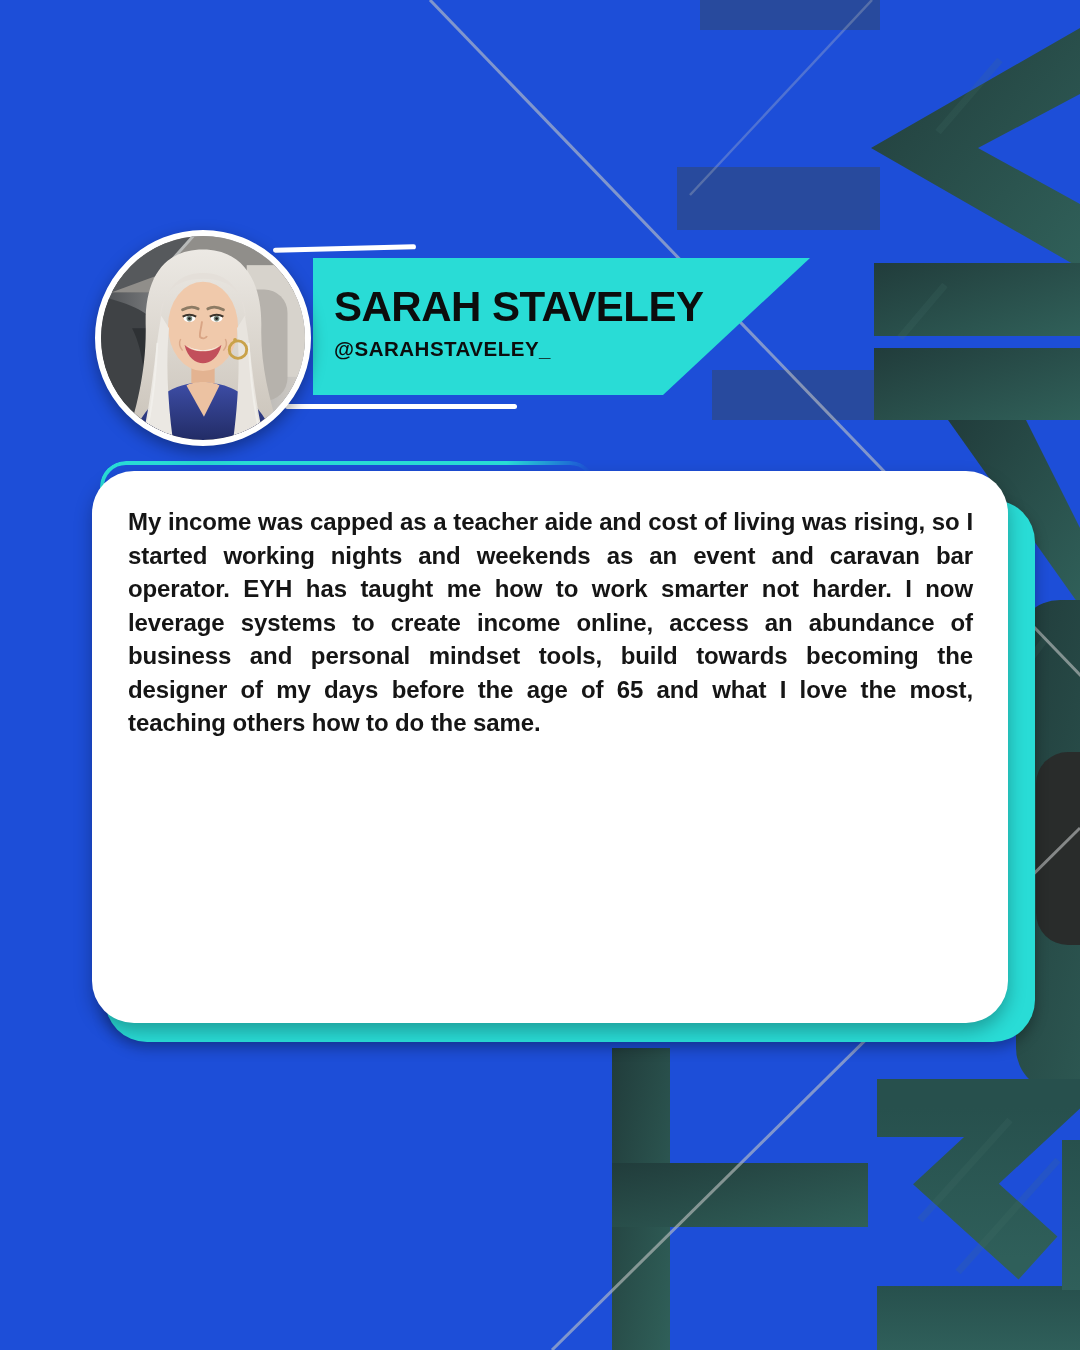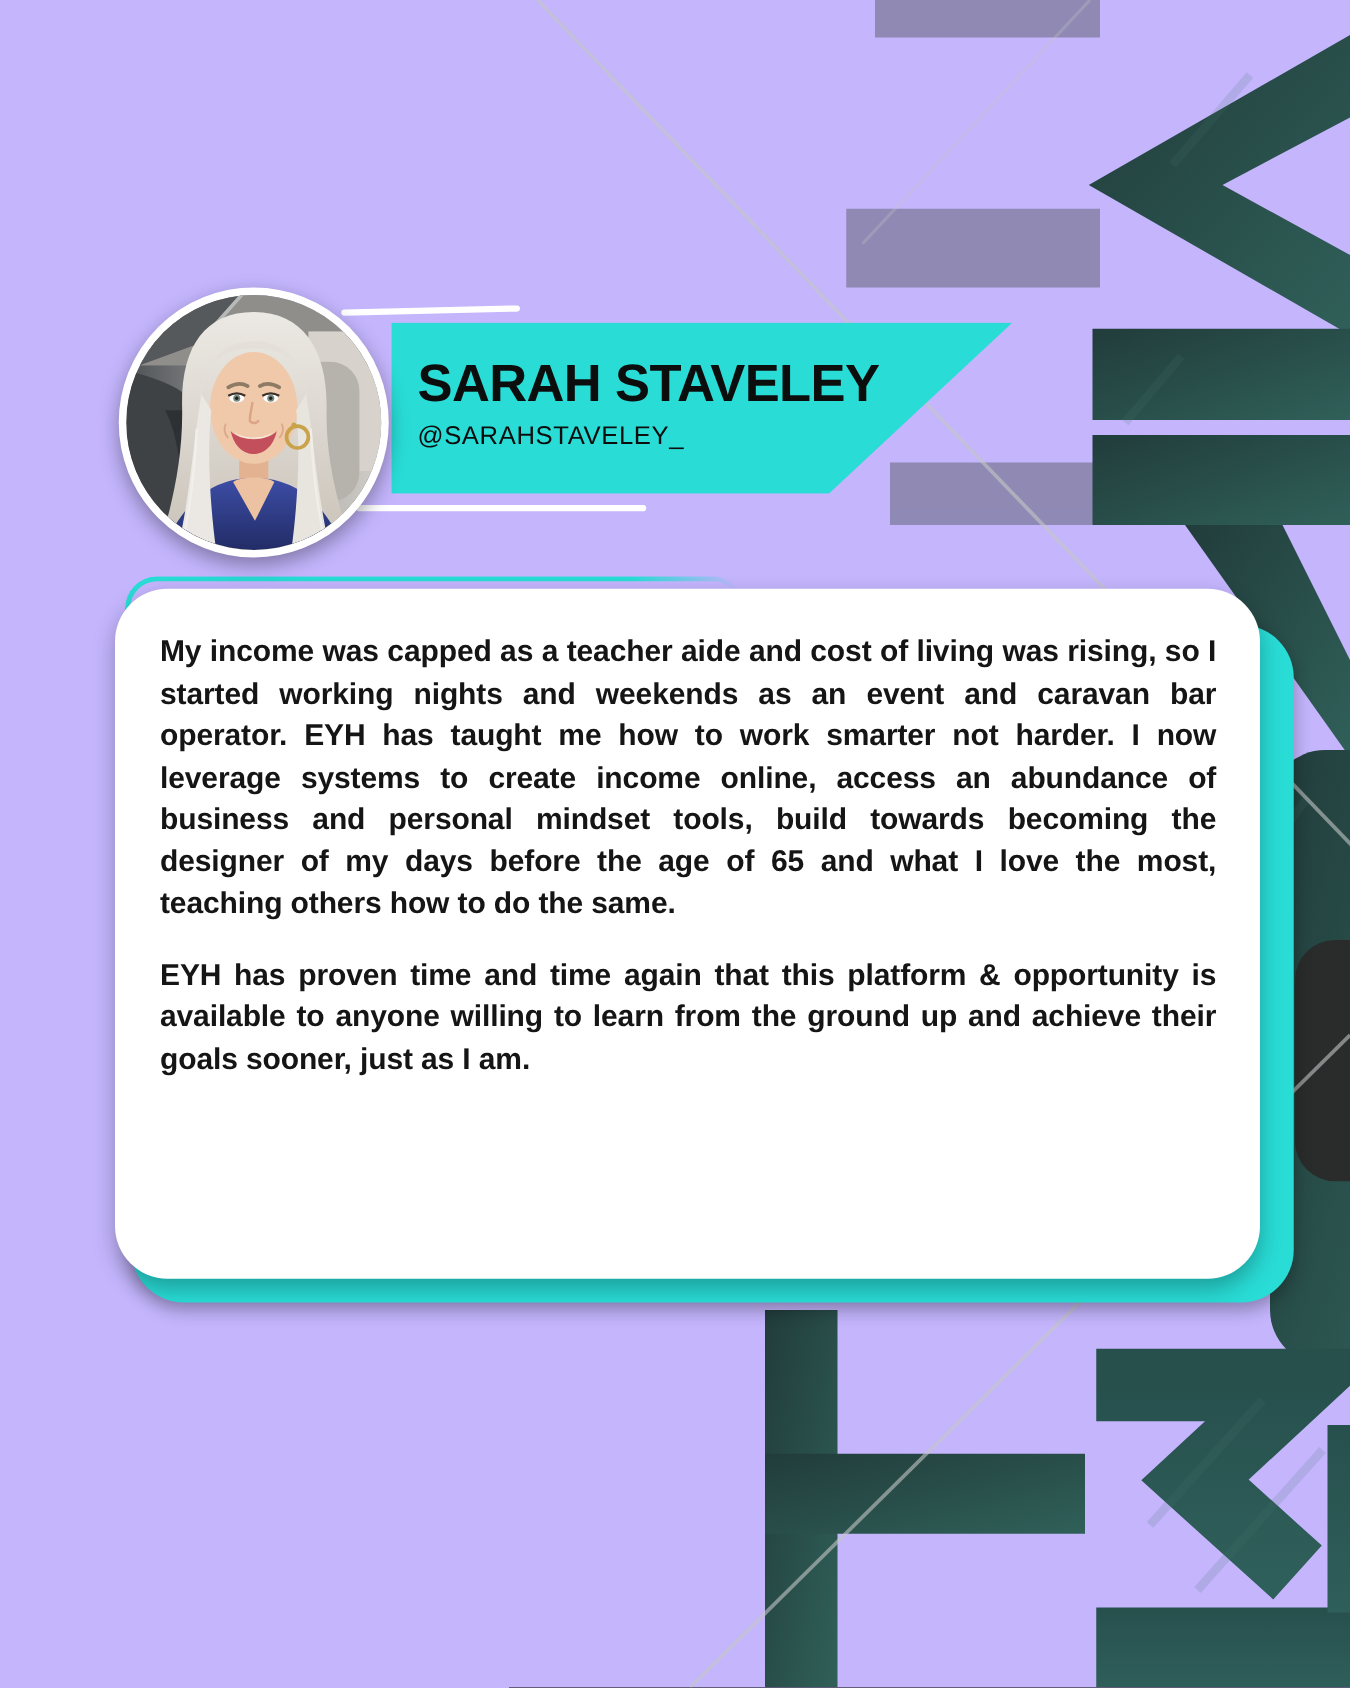--- a/index.html
+++ b/index.html
@@ -1,18 +1,18 @@
 <!DOCTYPE html>
 <html><head>
 <meta charset="utf-8">
 <style>
   html,body { margin:0; padding:0; background:#191b1b; }
   .canvas {
     position:relative; width:1080px; height:1350px; overflow:hidden;
-    background:#c4b5fd;
+    background:#1d4ed8;
     font-family:"Liberation Sans", sans-serif;
   }
   .bg-svg { position:absolute; left:0; top:0; width:1080px; height:1350px; z-index:0; }
 
   
   .deco-line { position:absolute; background:#ffffff; border-radius:3px; z-index:2; }
   .deco-line.top { left:273px; top:246px; width:143px; height:5px; transform:rotate(-1.4deg); }
   .deco-line.bottom { left:285px; top:404px; width:232px; height:5px; }
 
   
@@ -20,21 +20,21 @@
     position:absolute; left:313px; top:258px; width:497px; height:137px;
     background:#29dcd6; z-index:3;
     clip-path:polygon(0 0, 100% 0, calc(100% - 147px) 100%, 0 100%);
     box-sizing:border-box; padding:28px 0 0 21px;
   }
   .banner .name {
     font-size:42px; font-weight:bold; color:#0c0d0d;
     letter-spacing:-0.5px; line-height:1.02; white-space:nowrap;
   }
   .banner .handle {
-    margin-top:8px; font-size:20.5px; font-weight:normal; color:#0c0d0d;
+    margin-top:8px; font-size:20.5px; font-weight:bold; color:#0c0d0d;
     letter-spacing:0.5px; white-space:nowrap;
   }
 
   
   .avatar {
     position:absolute; left:95px; top:230px; width:216px; height:216px;
     border-radius:50%; border:6px solid #ffffff; box-sizing:border-box;
     overflow:hidden; z-index:4; background:#8f9093;
     box-shadow:0 6px 16px rgba(0,0,0,0.35);
   }
@@ -190,16 +190,15 @@
         <circle cx="141" cy="117" r="9" fill="none" stroke="#c9a24a" stroke-width="3"></circle>
         <circle cx="138" cy="107" r="2" fill="#c9a24a"></circle>
       </g>
     </svg>
   </div>
 
   <div class="outline-card"></div>
   <div class="teal-card"></div>
   <div class="quote-card">
     <p>My income was capped as a teacher aide and cost of living was rising, so I started working nights and weekends as an event and caravan bar operator. EYH has taught me how to work smarter not harder. I now leverage systems to create income online, access an abundance of business and personal mindset tools, build towards becoming the designer of my days before the age of 65 and what I love the most, teaching others how to do the same.</p>
-    <p>EYH has proven time and time again that this platform &amp; opportunity is available to anyone willing to learn from the ground up and achieve their goals sooner, just as I am.</p>
   </div>
 
 </div>
 
 </body></html>

